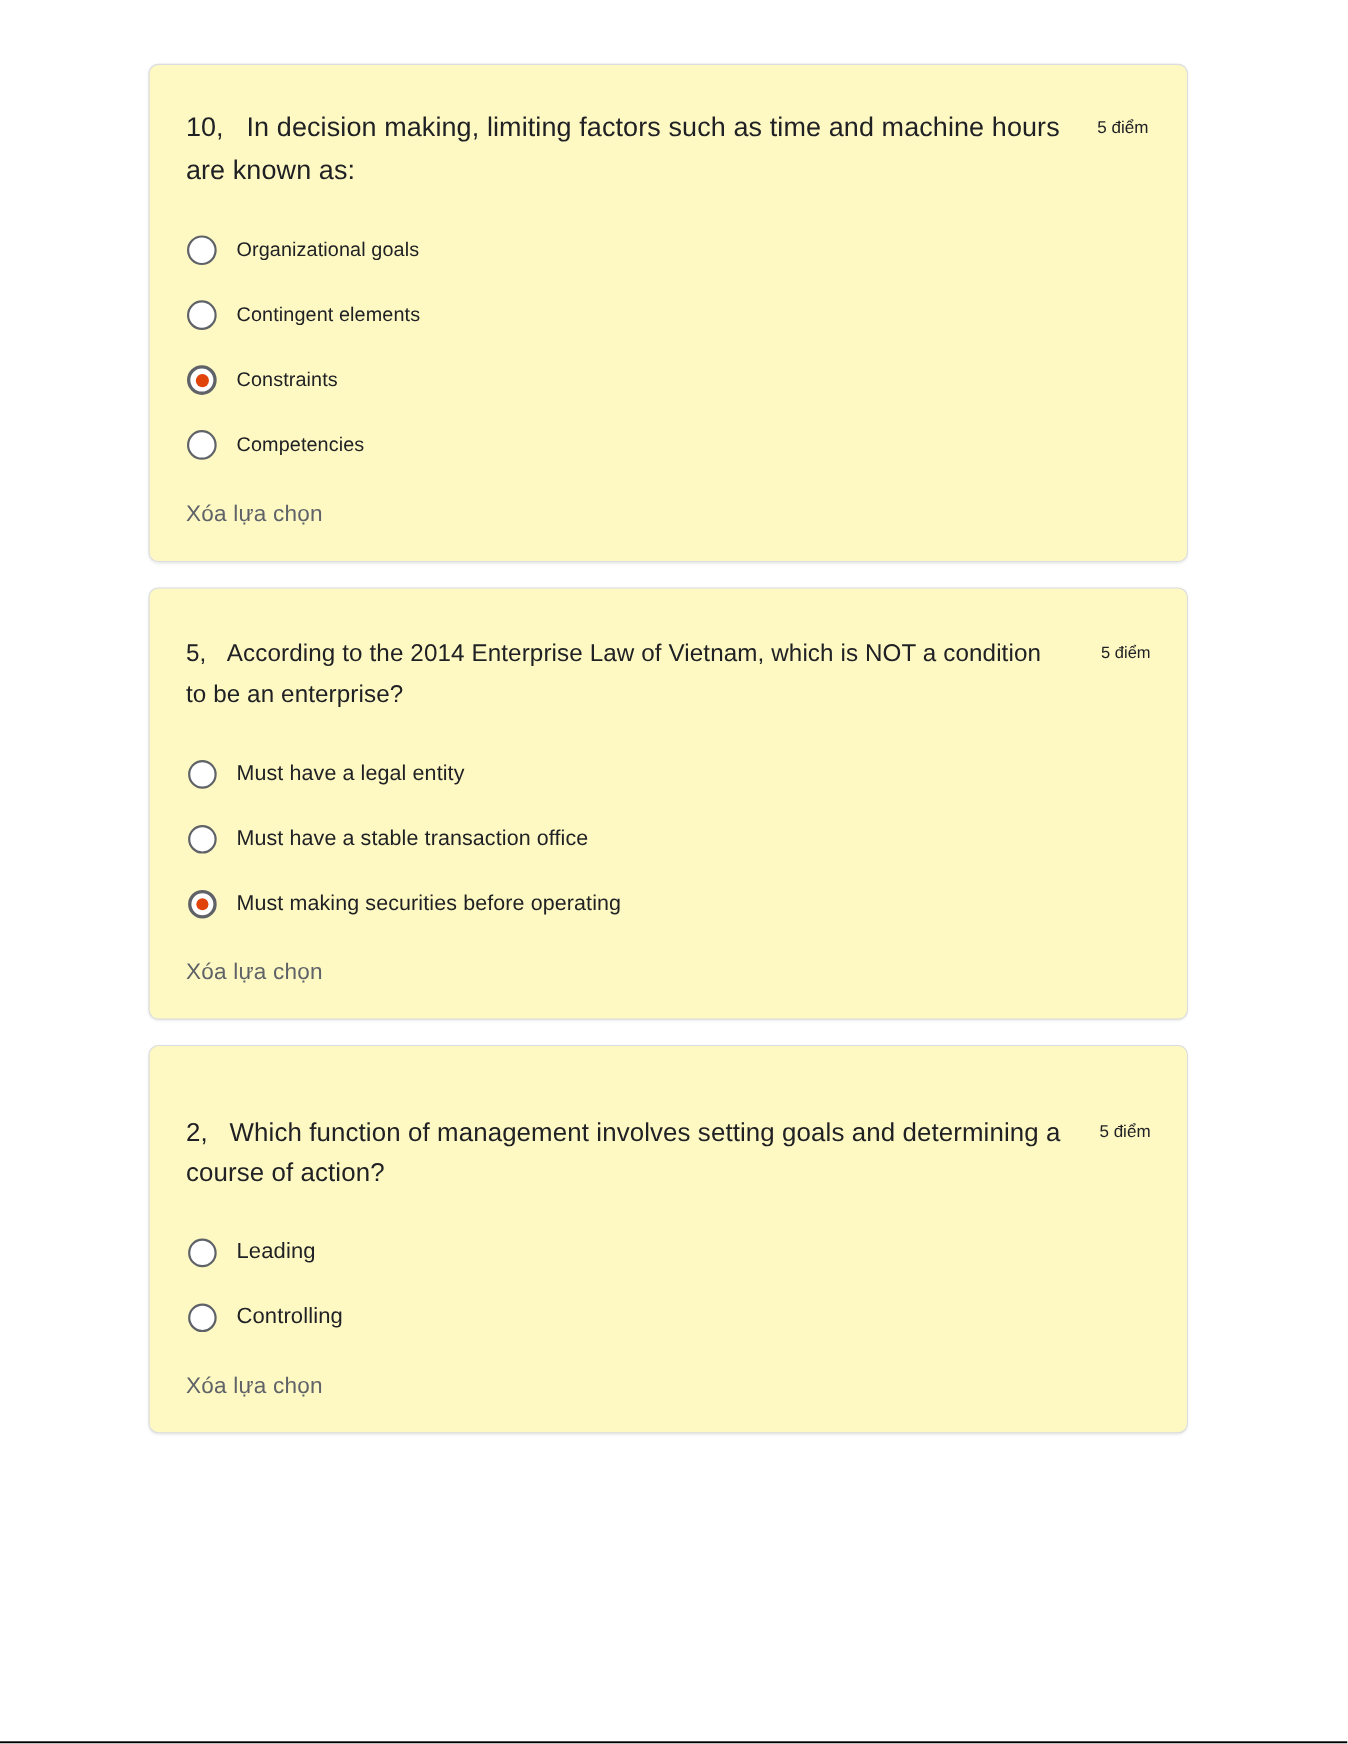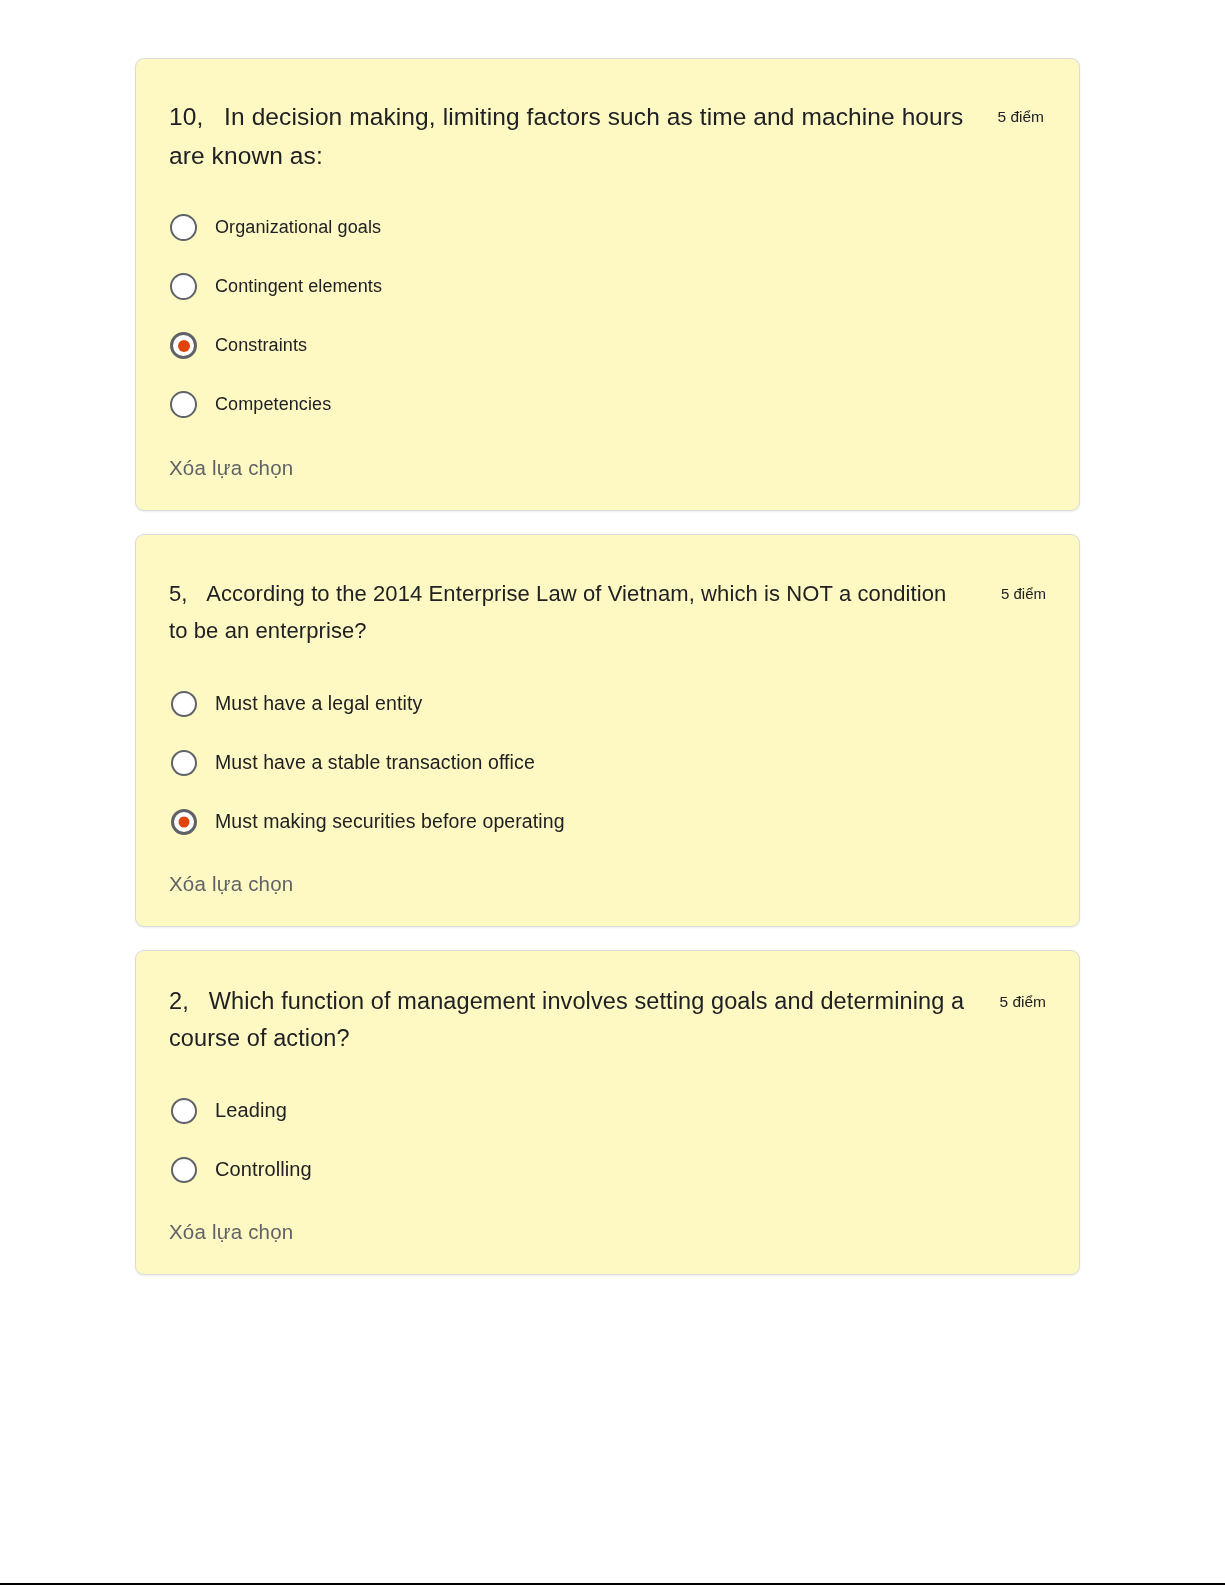--- a/index.html
+++ b/index.html
@@ -102,21 +102,21 @@
   .c2 .options { margin-top: 25px; text-align: center; }
   .c2 .option { height: 59px; }
   .c2 .radio { width: 26px; height: 26px; border: 2.6px solid #5f6368; margin-left: 2px; }
   .c2 .radio.sel { border-width: 3.4px; }
   .c2 .radio .dot { width: 11px; height: 11px; left: 50%; top: 50%; transform: translate(-50%,-50%); }
   .c2 .optlabel { font-size: 19.5px; margin-left: 18px; }
   .c2 .clearrow { margin-top: 21px; padding-right: 12px; }
   .c2 .clearlink { font-size: 20.5px; }
 
   
-  .c3 { padding: 32px 33px 30px 33px; }
+  .c3 { padding: 60px 33px 30px 33px; }
   .c3 .qtext { font-size: 23.5px; line-height: 37px; max-width: 810px; }
   .c3 .qpoints { font-size: 15.5px; line-height: 37px; margin-left: 8px; }
   .c3 .options { margin-top: 24px; }
   .c3 .option { height: 59px; }
   .c3 .radio { width: 26px; height: 26px; border: 2.6px solid #5f6368; margin-left: 2px; }
   .c3 .radio.sel { border-width: 3.4px; }
   .c3 .radio .dot { width: 11px; height: 11px; left: 50%; top: 50%; transform: translate(-50%,-50%); }
   .c3 .optlabel { font-size: 20px; margin-left: 18px; }
   .c3 .clearrow { margin-top: 21px; padding-right: 12px; }
   .c3 .clearlink { font-size: 20.5px; }

